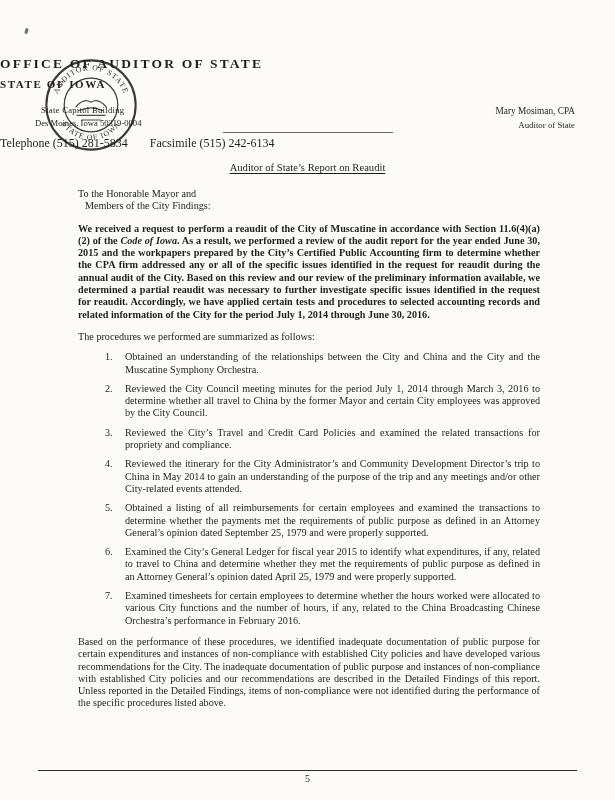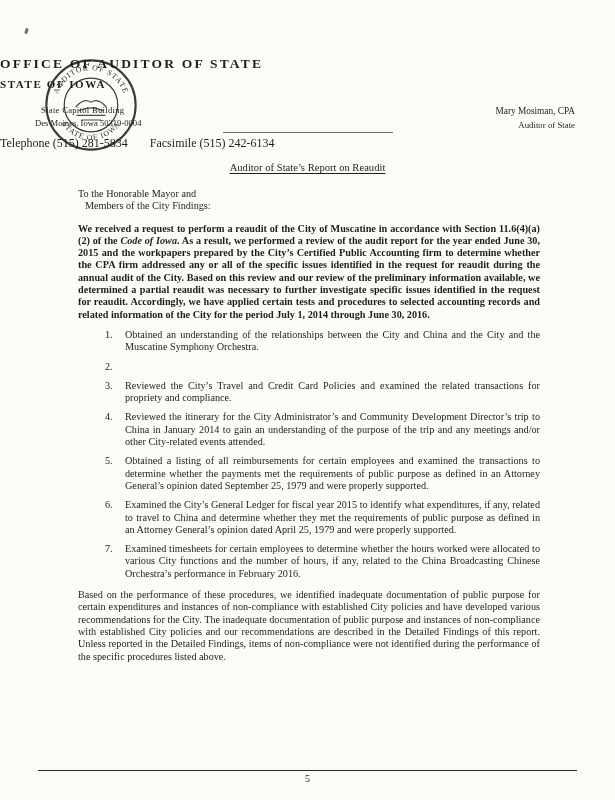--- a/index.html
+++ b/index.html
@@ -90,36 +90,38 @@
 
   <div class="body">
 
     <div class="salutation">
       <div class="line1">To the Honorable Mayor and</div>
       <div class="line2">Members of the City Findings:</div>
     </div>
 
     <p class="para"><span>We received a request to perform a reaudit of the City of Muscatine in accordance with Section 11.6(4)(a)(2) of the </span><i>Code of Iowa</i><span>. As a result, we performed a review of the audit report for the year ended June 30, 2015 and the workpapers prepared by the City’s Certified Public Accounting firm to determine whether the CPA firm addressed any or all of the specific issues identified in the request for reaudit during the annual audit of the City. Based on this review and our review of the preliminary information available, we determined a partial reaudit was necessary to further investigate specific issues identified in the request for reaudit. Accordingly, we have applied certain tests and procedures to selected accounting records and related information of the City for the period July 1, 2014 through June 30, 2016.</span></p>
 
+    <div class="intro-line">The procedures we performed are summarized as follows:</div>
 
     <div class="procs">
       <div class="proc">
         <span class="num">1.</span>
         <span class="ptext">Obtained an understanding of the relationships between the City and China and the City and the Muscatine Symphony Orchestra.</span>
       </div>
       <div class="proc">
         <span class="num">2.</span>
+        <span class="ptext">Reviewed the City Council meeting minutes for the period July 1, 2014 through March 3, 2016 to determine whether all travel to China by the former Mayor and certain City employees was approved by the City Council.</span>
       </div>
       <div class="proc">
         <span class="num">3.</span>
         <span class="ptext">Reviewed the City’s Travel and Credit Card Policies and examined the related transactions for propriety and compliance.</span>
       </div>
       <div class="proc">
         <span class="num">4.</span>
-        <span class="ptext">Reviewed the itinerary for the City Administrator’s and Community Development Director’s trip to China in January 2014 to gain an understanding of the purpose of the trip and any meetings and/or other City-related events attended.</span>
+        <span class="ptext">Reviewed the itinerary for the City Administrator’s and Community Development Director’s trip to China in May 2014 to gain an understanding of the purpose of the trip and any meetings and/or other City-related events attended.</span>
       </div>
       <div class="proc">
         <span class="num">5.</span>
         <span class="ptext">Obtained a listing of all reimbursements for certain employees and examined the transactions to determine whether the payments met the requirements of public purpose as defined in an Attorney General’s opinion dated September 25, 1979 and were properly supported.</span>
       </div>
       <div class="proc">
         <span class="num">6.</span>
         <span class="ptext">Examined the City’s General Ledger for fiscal year 2015 to identify what expenditures, if any, related to travel to China and determine whether they met the requirements of public purpose as defined in an Attorney General’s opinion dated April 25, 1979 and were properly supported.</span>
       </div>
       <div class="proc">

